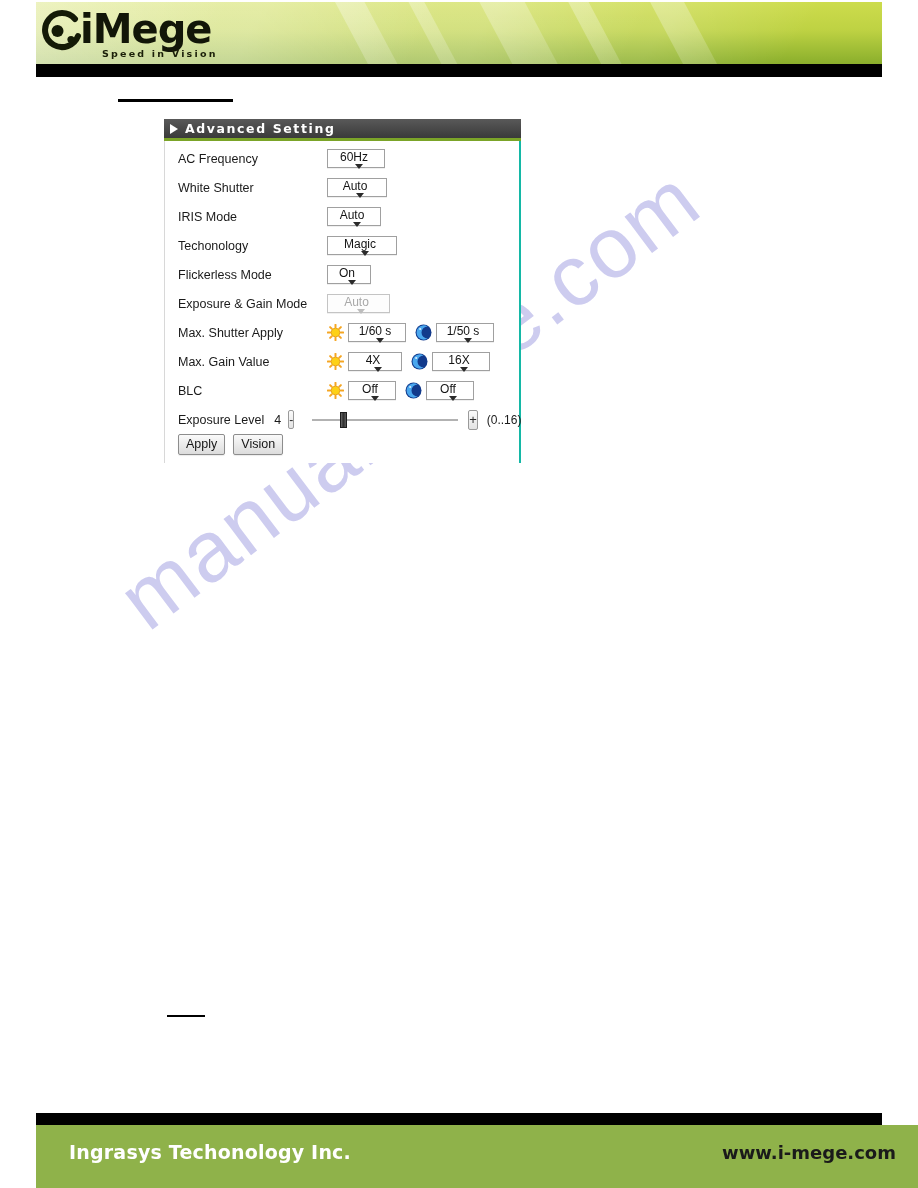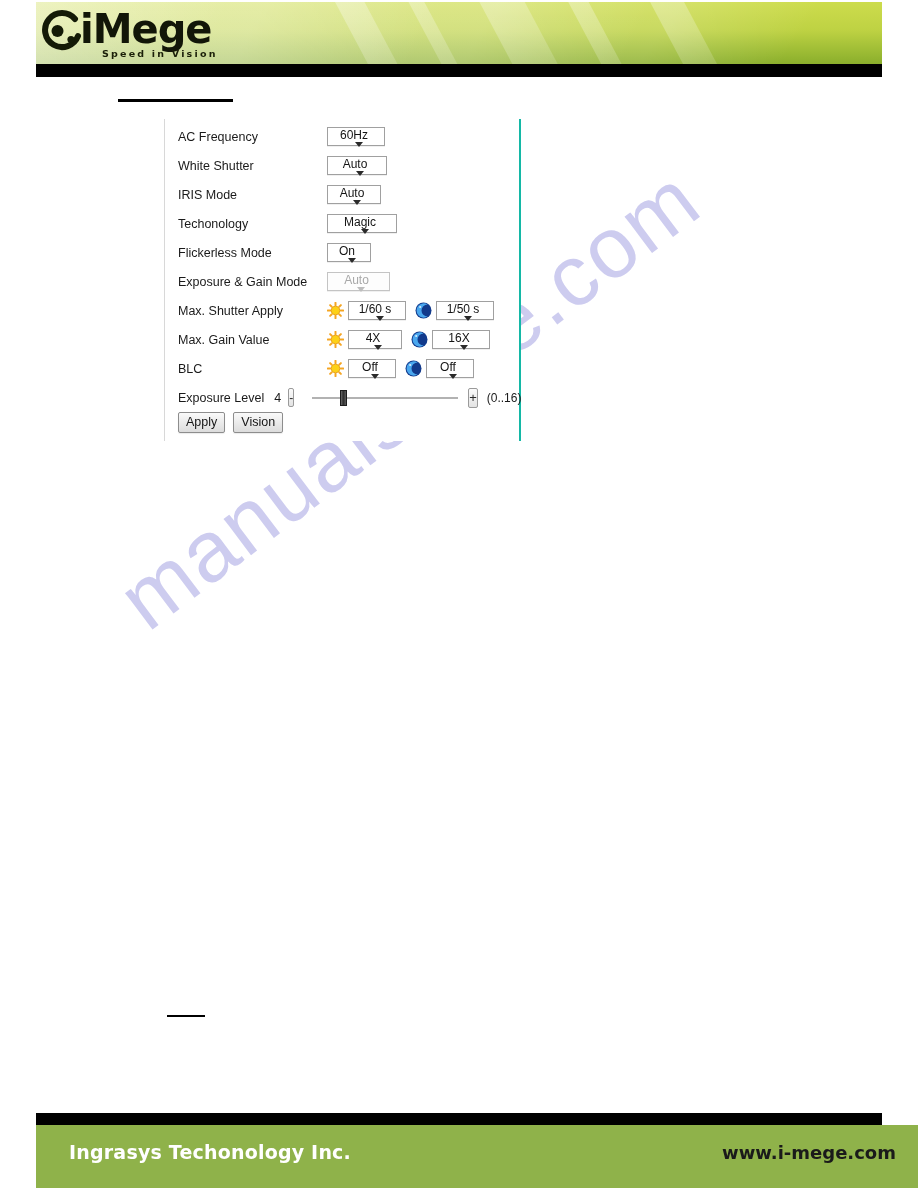--- a/index.html
+++ b/index.html
@@ -363,20 +363,24 @@
   </span>
   <span class="logo-word">iMege</span>
   <span class="logo-tagline">Speed in Vision</span>
 </div>
 
 <div class="hrule" id="rule-top"></div>
 <div class="hrule" id="rule-mid"></div>
 
 <div id="panel">
 
+  <div id="panel-head">
+    <span class="tri"></span>
+    <span class="htitle">Advanced Setting</span>
+  </div>
 
   <div id="panel-body">
 
     <div class="row">
       <span class="lbl w-fix">AC Frequency</span>
       <span class="sel w58">
         <span>60Hz</span>
         <span class="caret"></span>
       </span>
     </div>

